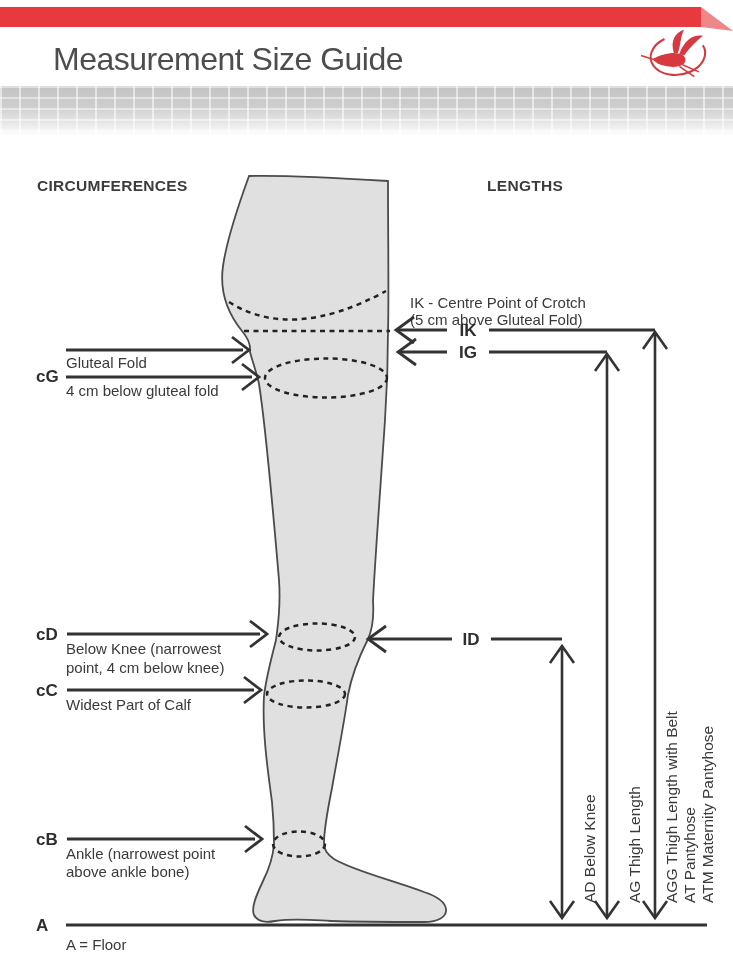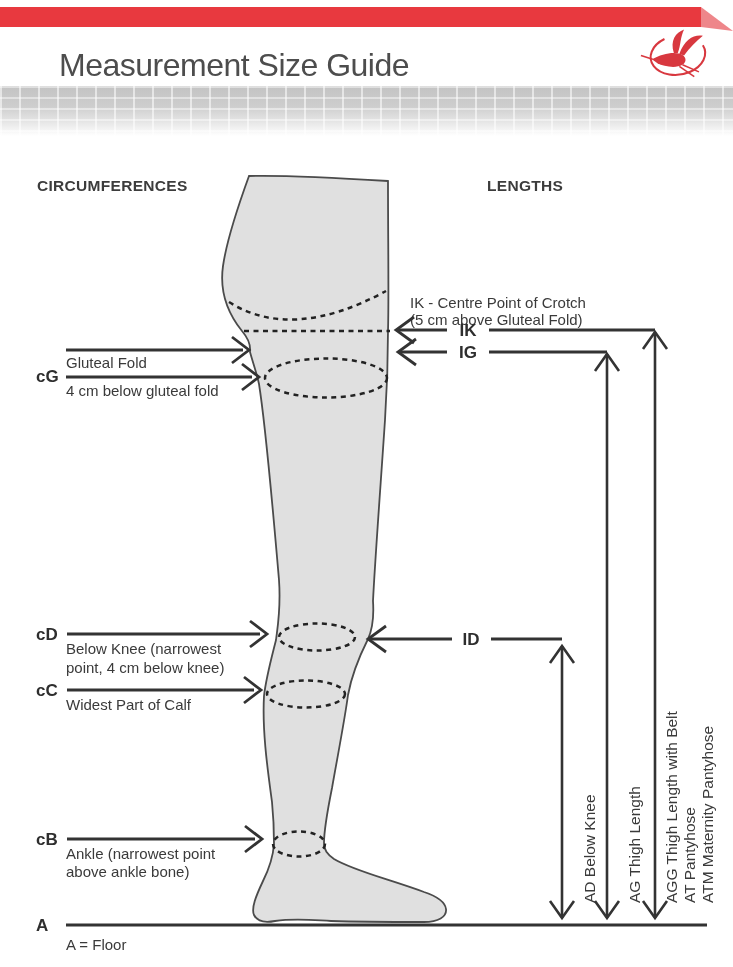--- a/index.html
+++ b/index.html
@@ -14,21 +14,21 @@
     position:absolute;left:0;top:7px;width:701px;height:20px;
     background:#e8393f;
   }
   .fold{
     position:absolute;left:701px;top:7px;
   }
   .page-title{
     position:absolute;left:45px;top:33px;
     font-size:32px;font-weight:400;color:#4d4d4d;
     letter-spacing:-0.5px;
-    margin:14px;
+    margin:8px;
   }
   .logo{
     position:absolute;right:16px;top:28px;
   }
   .plaid-band{
     position:absolute;left:0;top:86px;width:733px;height:50px;
     background-image:
       repeating-linear-gradient(90deg, rgba(255,255,255,0.55) 0 2px, rgba(0,0,0,0) 2px 19px),
       repeating-linear-gradient(180deg, rgba(255,255,255,0.45) 0 2px, rgba(0,0,0,0) 2px 11px),
       linear-gradient(180deg,#c3c3c3 0%,#cdcdcd 40%,#e6e6e6 72%,#ffffff 100%);

